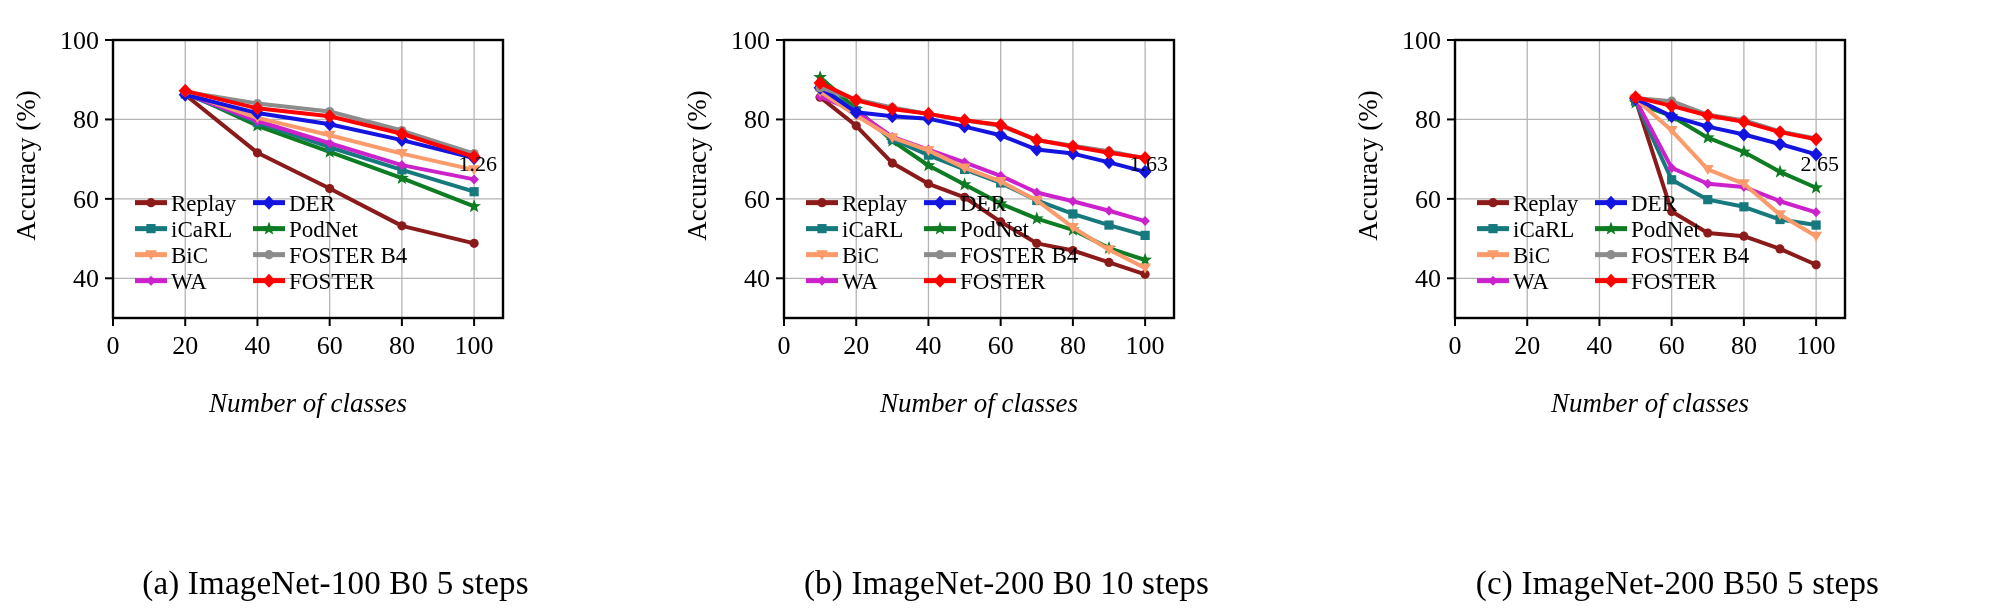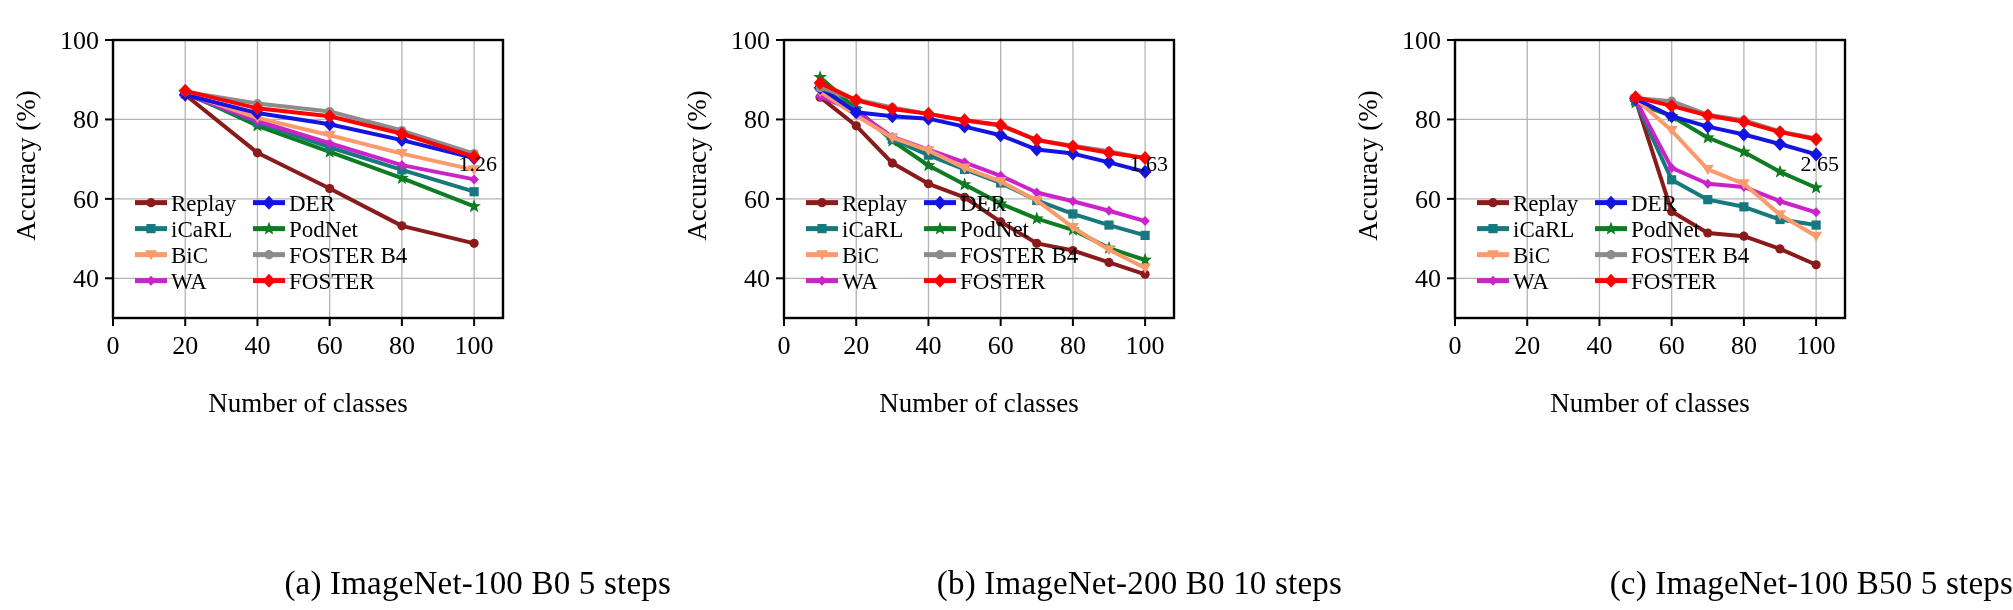--- a/index.html
+++ b/index.html
@@ -3,22 +3,22 @@
 <meta charset="utf-8">
 <style>
   html,body{margin:0;padding:0;background:#ffffff;}
   body{width:2013px;height:610px;font-family:"Liberation Serif",serif;color:#000;overflow:hidden;}
   #figure{position:relative;width:2013px;height:610px;display:flex;flex-direction:row;}
   .panel{position:relative;width:671px;height:610px;}
   .plot-wrap{position:absolute;left:0;top:0;width:671px;height:470px;}
   .ylabel{position:absolute;left:6px;top:0;height:330px;width:40px;
           display:flex;align-items:center;justify-content:center;}
   .ylabel span{transform:rotate(-90deg);white-space:nowrap;font-size:27px;font-family:"Liberation Serif",serif;}
-  .xlabel{position:absolute;width:440px;text-align:center;font-size:27px;font-family:"Liberation Serif",serif;}
-  .caption{position:absolute;left:0;bottom:8px;width:671px;text-align:right;
+  .xlabel{position:absolute;width:440px;text-align:center;font-size:27px;font-family:"Liberation Serif",serif;font-style:italic;}
+  .caption{position:absolute;left:0;bottom:8px;width:671px;text-align:center;
            font-size:33px;font-family:"Liberation Serif",serif;letter-spacing:.2px;}
   svg{display:block;}
   .tick-text{font-family:"Liberation Serif",serif;font-size:26px;fill:#000;}
   .gap-text{font-family:"Liberation Serif",serif;font-size:22px;fill:#000;}
   .legend-text{font-family:"Liberation Serif",serif;font-size:23px;fill:#000;}
 </style>
 </head>
 <body>
 
 <div id="figure">
@@ -463,15 +463,15 @@
             <line x1="135" x2="167" y1="280.63" y2="280.63" stroke="#CC22CC" stroke-width="5"></line>
             <polygon points="151,275.63 155.8,280.63 151,285.63 146.2,280.63" fill="#CC22CC"></polygon>
             <text x="171" y="288.63" class="legend-text">WA</text>
             <line x1="253" x2="285" y1="280.63" y2="280.63" stroke="#FF0000" stroke-width="5"></line>
             <polygon points="269,273.63 275.5,280.63 269,287.63 262.5,280.63" fill="#FF0000"></polygon>
             <text x="289" y="288.63" class="legend-text">FOSTER</text>
           </g>
         </svg>
       </div>
       <div class="xlabel" style="left: 88px; top: 388px;">Number of classes</div>
-      <div class="caption">(c) ImageNet-100 B50 5 steps</div>
+      <div class="caption">(c) ImageNet-200 B50 5 steps</div>
     </div>
   </div>
 
 </body></html>

